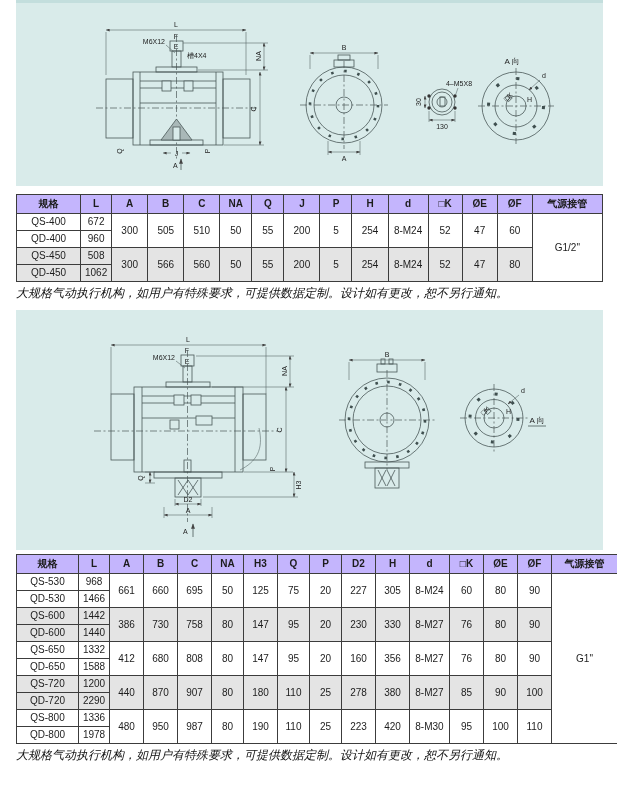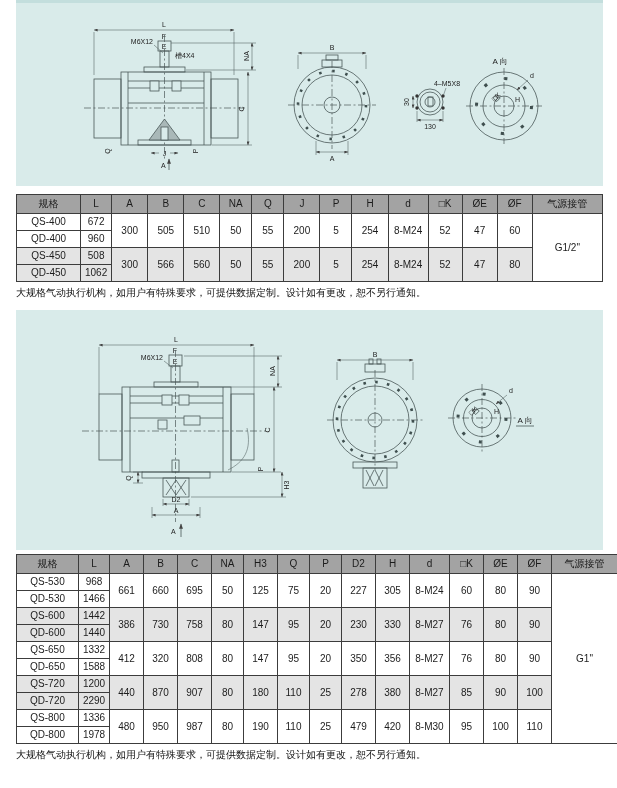--- a/index.html
+++ b/index.html
@@ -1,38 +1,38 @@
 <!DOCTYPE html>
 <html><head>
 <meta charset="utf-8">
 <style>
   html,body{margin:0;padding:0;background:#ffffff;}
   body{width:617px;height:788px;overflow:hidden;
        font-family:"Liberation Sans","DejaVu Sans",sans-serif;color:#1c1c1c;}
   .page{padding:0 14px 0 16px;}
-  .panel{background:#d9ebea;position:relative;}
+  .panel{background:#d9ebea;position:relative;padding-left:12px;}
   .panel1{height:183px;border-top:3px solid #c3dedd;}
   .panel2{height:240px;margin-top:10px;}
   svg{display:block;}
   svg .ln{stroke:#4a5858;stroke-width:0.8;fill:none;}
   svg .thin{stroke:#5a6a6a;stroke-width:0.6;fill:none;}
   svg .dash{stroke:#4a5858;stroke-width:0.7;fill:none;stroke-dasharray:7 2.5 2 2.5;}
   svg .boltring{stroke:#3f4f4f;fill:none;}
   svg text{fill:#222;font-family:"Liberation Sans","DejaVu Sans",sans-serif;font-size:7px;}
   svg .lab8{font-size:8px;}
   svg .fillgray{fill:#a9b8b8;stroke:#4a5858;stroke-width:0.8;}
   svg .sq{fill:#d9ebea;stroke:#4a5858;stroke-width:0.8;}
   table.spec{border-collapse:collapse;table-layout:fixed;width:587px;margin-top:8px;
              font-size:10px;}
   table.spec th,table.spec td{border:1px solid #3c3c3c;text-align:center;vertical-align:middle;
              padding:0;height:16px;line-height:12px;overflow:hidden;white-space:nowrap;}
-  table.spec th{background:#a3a3a3;font-weight:normal;height:18px;margin-top:21px;}
+  table.spec th{background:#c4b5fd;font-weight:bold;height:18px;margin-top:21px;}
   table.spec tr.shaded td{background:#e4e4e4;}
   table.spec td.pipe{background:#ffffff;}
-  .note{font-size:10px;color:#111;margin:4px 0 0 0;line-height:14px;}
+  .note{font-size:12px;color:#111;margin:4px 0 0 0;line-height:14px;font-style:italic;}
 </style>
 </head>
 <body>
 
 <div class="page">
 
   <div class="panel panel1">
     <svg viewBox="0 0 587 180" width="587" height="180">
       <defs>
         <marker id="ar1" markerWidth="7" markerHeight="5" refX="6" refY="2.5" orient="auto">
@@ -430,27 +430,27 @@
           <td rowspan="2">90</td>
         </tr>
         <tr class="shaded">
           <td class="spec">QD-600</td>
           <td>1440</td>
         </tr>
         <tr>
           <td class="spec">QS-650</td>
           <td>1332</td>
           <td rowspan="2">412</td>
-          <td rowspan="2">320</td>
+          <td rowspan="2">680</td>
           <td rowspan="2">808</td>
           <td rowspan="2">80</td>
           <td rowspan="2">147</td>
           <td rowspan="2">95</td>
           <td rowspan="2">20</td>
-          <td rowspan="2">350</td>
+          <td rowspan="2">160</td>
           <td rowspan="2">356</td>
           <td rowspan="2">8-M27</td>
           <td rowspan="2">76</td>
           <td rowspan="2">80</td>
           <td rowspan="2">90</td>
         </tr>
         <tr>
           <td class="spec">QD-650</td>
           <td>1588</td>
         </tr>
@@ -478,21 +478,21 @@
         <tr>
           <td class="spec">QS-800</td>
           <td>1336</td>
           <td rowspan="2">480</td>
           <td rowspan="2">950</td>
           <td rowspan="2">987</td>
           <td rowspan="2">80</td>
           <td rowspan="2">190</td>
           <td rowspan="2">110</td>
           <td rowspan="2">25</td>
-          <td rowspan="2">479</td>
+          <td rowspan="2">223</td>
           <td rowspan="2">420</td>
           <td rowspan="2">8-M30</td>
           <td rowspan="2">95</td>
           <td rowspan="2">100</td>
           <td rowspan="2">110</td>
         </tr>
         <tr>
           <td class="spec">QD-800</td>
           <td>1978</td>
         </tr>

